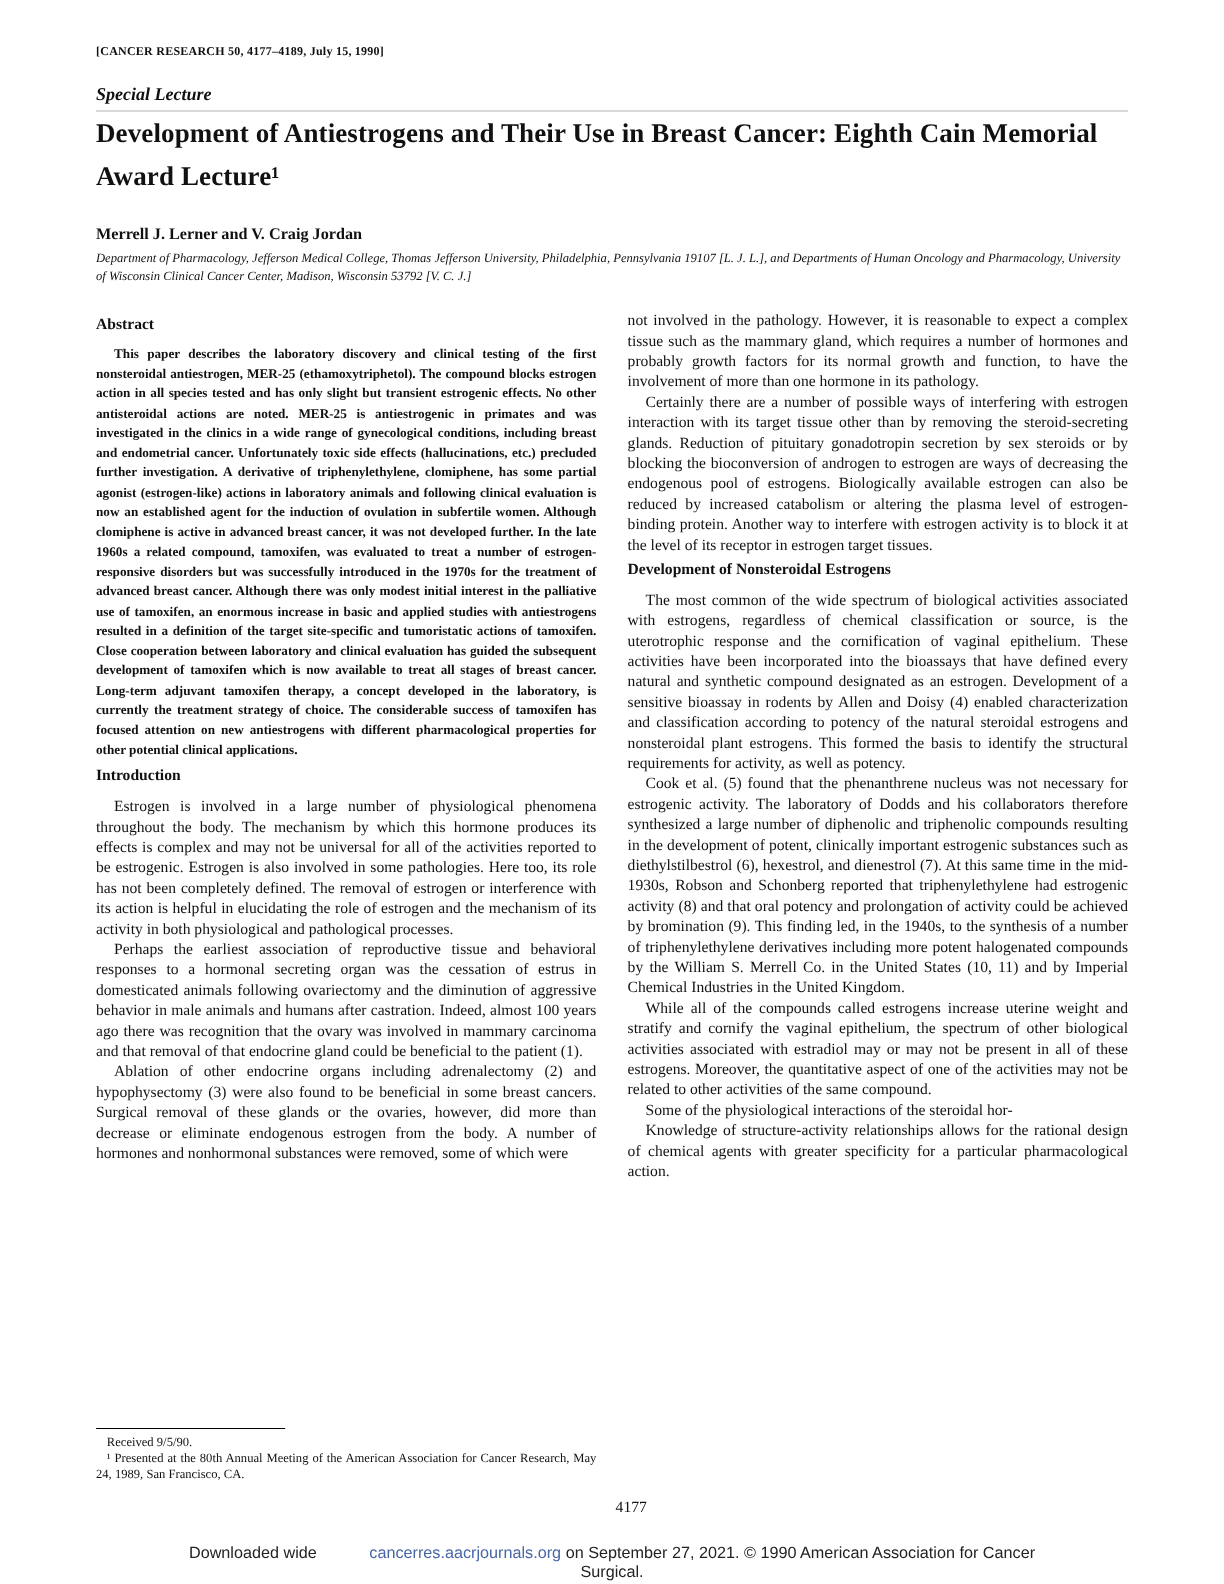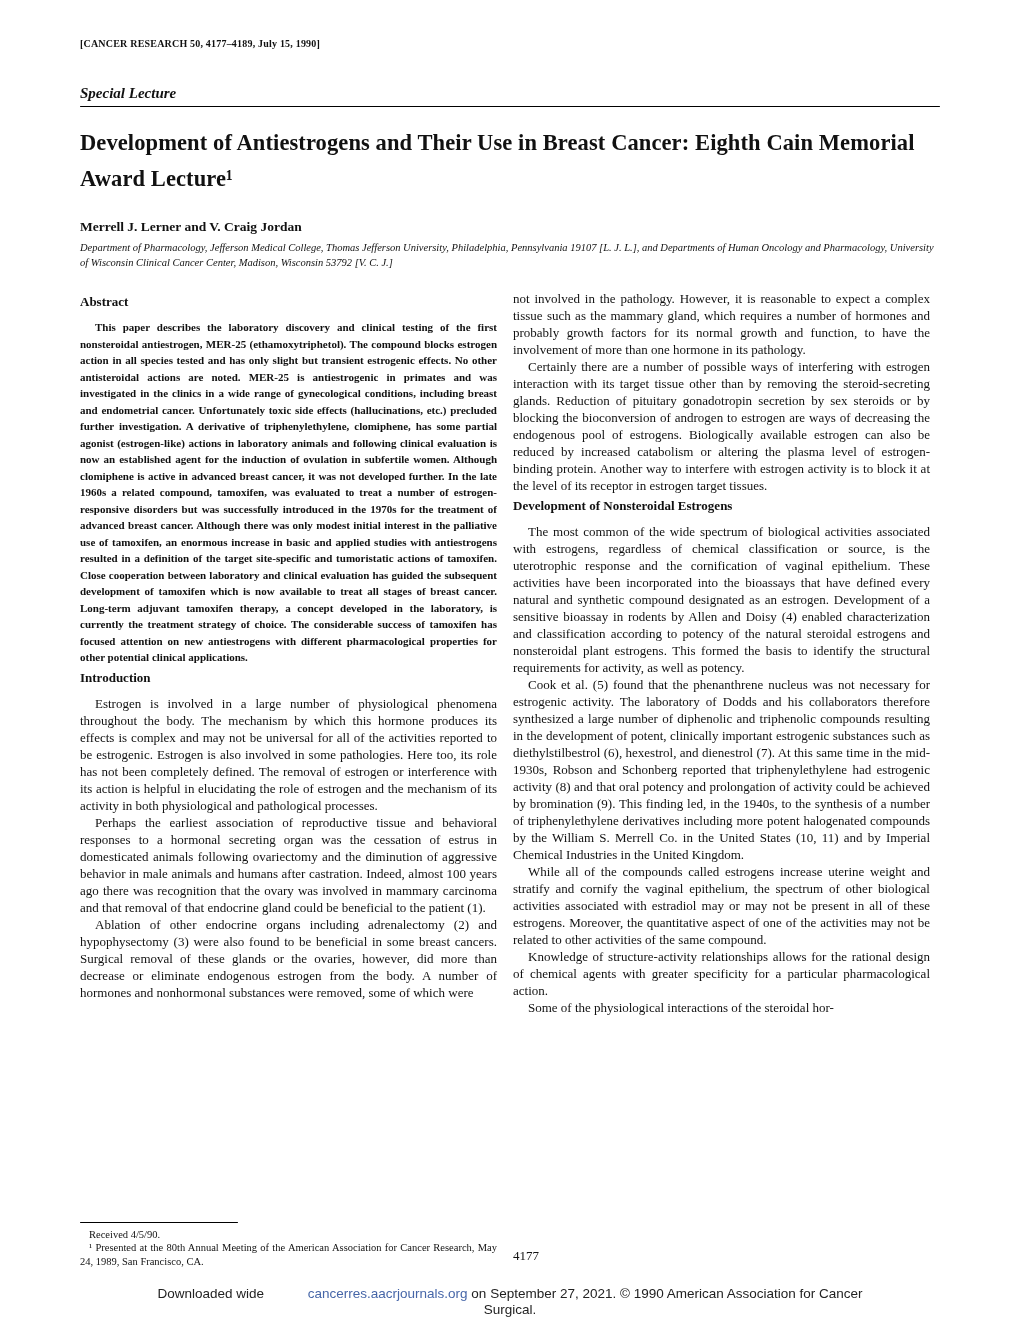--- a/index.html
+++ b/index.html
@@ -14,32 +14,31 @@
     overflow: hidden;
   }
   .content { padding: 38px 80px 0 80px; }
 
   .citation {
     font-size: 10px;
     font-weight: bold;
     letter-spacing: 0.2px;
   }
   .section-label {
-    margin-top: 36px;
+    margin-top: 22px;
     font-size: 15px;
     font-weight: bold;
     font-style: italic;
   }
   .head-rule {
     margin-top: 4px;
     border-bottom: 1.5px solid #000;
     width: 100%;
   }
   .title {
-    margin-top: 18px;
     max-width: 855px;
     font-size: 22.5px;
     font-weight: bold;
     line-height: 1.6;
     letter-spacing: 0.1px;
   }
   .authors {
     margin-top: 22px;
     font-size: 13.5px;
     font-weight: bold;
@@ -48,21 +47,21 @@
     margin-top: 5px;
     font-size: 10.5px;
     font-style: italic;
     line-height: 1.45;
     max-width: 860px;
   }
 
   .columns {
     margin-top: 20px;
     display: flex;
-    gap: 16px;
+    gap: 26px;
     min-height: 978px;
   }
   .col { width: 417px; position: relative; }
   .col-left { padding-bottom: 64px; }
 
   .sec-heading {
     font-size: 13px;
     font-weight: bold;
     margin: 4px 0 9px 0;
   }
@@ -145,35 +144,35 @@
         <h2 class="sec-heading">Abstract</h2>
         <p class="abstract indent">This paper describes the laboratory discovery and clinical testing of the first nonsteroidal antiestrogen, MER-25 (ethamoxytriphetol). The compound blocks estrogen action in all species tested and has only slight but transient estrogenic effects. No other antisteroidal actions are noted. MER-25 is antiestrogenic in primates and was investigated in the clinics in a wide range of gynecological conditions, including breast and endometrial cancer. Unfortunately toxic side effects (hallucinations, etc.) precluded further investigation. A derivative of triphenylethylene, clomiphene, has some partial agonist (estrogen-like) actions in laboratory animals and following clinical evaluation is now an established agent for the induction of ovulation in subfertile women. Although clomiphene is active in advanced breast cancer, it was not developed further. In the late 1960s a related compound, tamoxifen, was evaluated to treat a number of estrogen-responsive disorders but was successfully introduced in the 1970s for the treatment of advanced breast cancer. Although there was only modest initial interest in the palliative use of tamoxifen, an enormous increase in basic and applied studies with antiestrogens resulted in a definition of the target site-specific and tumoristatic actions of tamoxifen. Close cooperation between laboratory and clinical evaluation has guided the subsequent development of tamoxifen which is now available to treat all stages of breast cancer. Long-term adjuvant tamoxifen therapy, a concept developed in the laboratory, is currently the treatment strategy of choice. The considerable success of tamoxifen has focused attention on new antiestrogens with different pharmacological properties for other potential clinical applications.</p>
 
         <h2 class="sec-heading spaced">Introduction</h2>
         <p class="body-par indent">Estrogen is involved in a large number of physiological phenomena throughout the body. The mechanism by which this hormone produces its effects is complex and may not be universal for all of the activities reported to be estrogenic. Estrogen is also involved in some pathologies. Here too, its role has not been completely defined. The removal of estrogen or interference with its action is helpful in elucidating the role of estrogen and the mechanism of its activity in both physiological and pathological processes.</p>
         <p class="body-par indent">Perhaps the earliest association of reproductive tissue and behavioral responses to a hormonal secreting organ was the cessation of estrus in domesticated animals following ovariectomy and the diminution of aggressive behavior in male animals and humans after castration. Indeed, almost 100 years ago there was recognition that the ovary was involved in mammary carcinoma and that removal of that endocrine gland could be beneficial to the patient (1).</p>
         <p class="body-par indent">Ablation of other endocrine organs including adrenalectomy (2) and hypophysectomy (3) were also found to be beneficial in some breast cancers. Surgical removal of these glands or the ovaries, however, did more than decrease or eliminate endogenous estrogen from the body. A number of hormones and nonhormonal substances were removed, some of which were</p>
 
         <div class="footnote-block">
           <div class="footnote-rule"></div>
-          <p class="footnote fn-indent">Received 4/5/90.</p>
+          <p class="footnote fn-indent">Received 9/5/90.</p>
           <p class="footnote fn-indent">¹ Presented at the 80th Annual Meeting of the American Association for Cancer Research, May 24, 1989, San Francisco, CA.</p>
         </div>
       </div>
 
       <div class="col col-right">
         <p class="body-par">not involved in the pathology. However, it is reasonable to expect a complex tissue such as the mammary gland, which requires a number of hormones and probably growth factors for its normal growth and function, to have the involvement of more than one hormone in its pathology.</p>
         <p class="body-par indent">Certainly there are a number of possible ways of interfering with estrogen interaction with its target tissue other than by removing the steroid-secreting glands. Reduction of pituitary gonadotropin secretion by sex steroids or by blocking the bioconversion of androgen to estrogen are ways of decreasing the endogenous pool of estrogens. Biologically available estrogen can also be reduced by increased catabolism or altering the plasma level of estrogen-binding protein. Another way to interfere with estrogen activity is to block it at the level of its receptor in estrogen target tissues.</p>
 
         <h2 class="sec-heading spaced">Development of Nonsteroidal Estrogens</h2>
         <p class="body-par indent">The most common of the wide spectrum of biological activities associated with estrogens, regardless of chemical classification or source, is the uterotrophic response and the cornification of vaginal epithelium. These activities have been incorporated into the bioassays that have defined every natural and synthetic compound designated as an estrogen. Development of a sensitive bioassay in rodents by Allen and Doisy (4) enabled characterization and classification according to potency of the natural steroidal estrogens and nonsteroidal plant estrogens. This formed the basis to identify the structural requirements for activity, as well as potency.</p>
         <p class="body-par indent">Cook et al. (5) found that the phenanthrene nucleus was not necessary for estrogenic activity. The laboratory of Dodds and his collaborators therefore synthesized a large number of diphenolic and triphenolic compounds resulting in the development of potent, clinically important estrogenic substances such as diethylstilbestrol (6), hexestrol, and dienestrol (7). At this same time in the mid-1930s, Robson and Schonberg reported that triphenylethylene had estrogenic activity (8) and that oral potency and prolongation of activity could be achieved by bromination (9). This finding led, in the 1940s, to the synthesis of a number of triphenylethylene derivatives including more potent halogenated compounds by the William S. Merrell Co. in the United States (10, 11) and by Imperial Chemical Industries in the United Kingdom.</p>
         <p class="body-par indent">While all of the compounds called estrogens increase uterine weight and stratify and cornify the vaginal epithelium, the spectrum of other biological activities associated with estradiol may or may not be present in all of these estrogens. Moreover, the quantitative aspect of one of the activities may not be related to other activities of the same compound.</p>
+        <p class="body-par indent">Some of the physiological interactions of the steroidal hor-</p>
         <p class="body-par indent">Knowledge of structure-activity relationships allows for the rational design of chemical agents with greater specificity for a particular pharmacological action.</p>
-        <p class="body-par indent">Some of the physiological interactions of the steroidal hor-</p>
       </div>
 
     </div>
   </div>
 
   <div class="page-number">4177</div>
 
   <div class="download-footer">
     <span>Downloaded wide </span><a href="#" style="color: rgb(70, 102, 168);">cancerres.aacrjournals.org</a><span> on September 27, 2021. © 1990 American Association for Cancer</span><br>
     <span>Surgical.</span>

